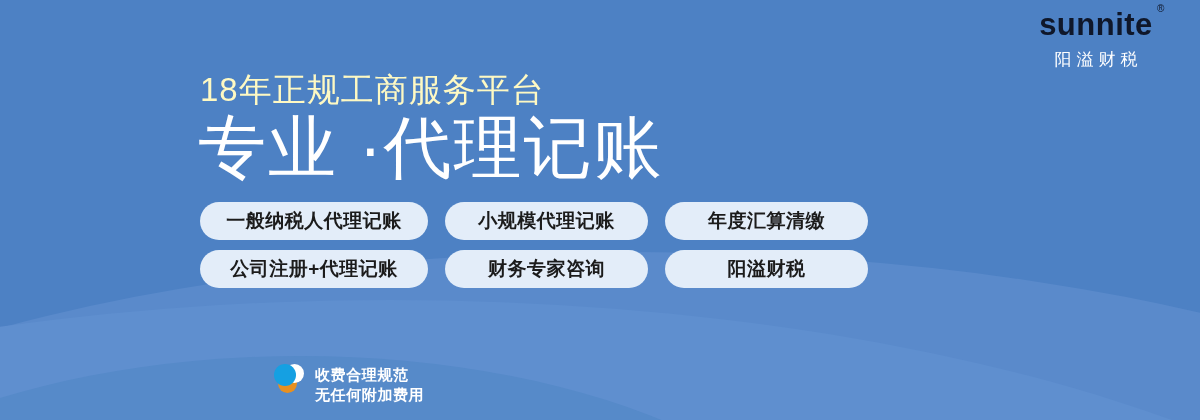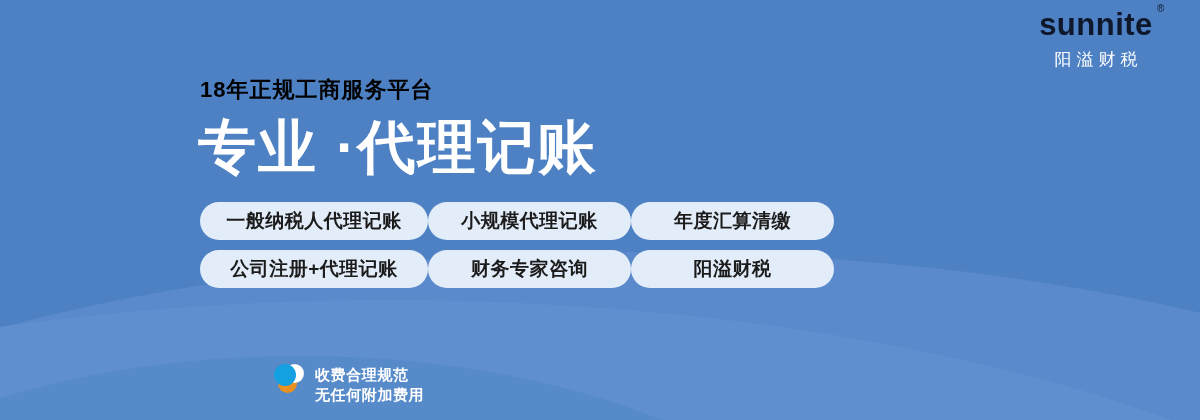--- a/index.html
+++ b/index.html
@@ -85,47 +85,48 @@
     padding-left: 5px;
     font-weight: 400;
     color: #ffffff;
   }
 
   
   .tagline {
     position: absolute;
     left: 200px;
     top: 75px;
-    font-size: 22px;
+    font-size: 33px;
     line-height: 30px;
-    font-weight: 700;
+    font-weight: 400;
     letter-spacing: 1px;
-    color: #000000;
+    color: #fef9c3;
     white-space: nowrap;
   }
   .headline {
     position: absolute;
     left: 198px;
     top: 112px;
-    font-size: 58px;
+    font-size: 68px;
     line-height: 70px;
-    font-weight: 700;
+    font-weight: 400;
     letter-spacing: 2px;
     color: #ffffff;
     white-space: nowrap;
   }
 
   
   .pill-grid {
     position: absolute;
     left: 200px;
     top: 202px;
   }
   .pill-row {
     display: flex;
+    gap: 17px;
     margin-bottom: 10px;
     justify-content: flex-end;
   }
   .pill {
     background: #e3edf9;
     border-radius: 19px;
     height: 38px;
     display: flex;
     align-items: center;
     justify-content: center;

